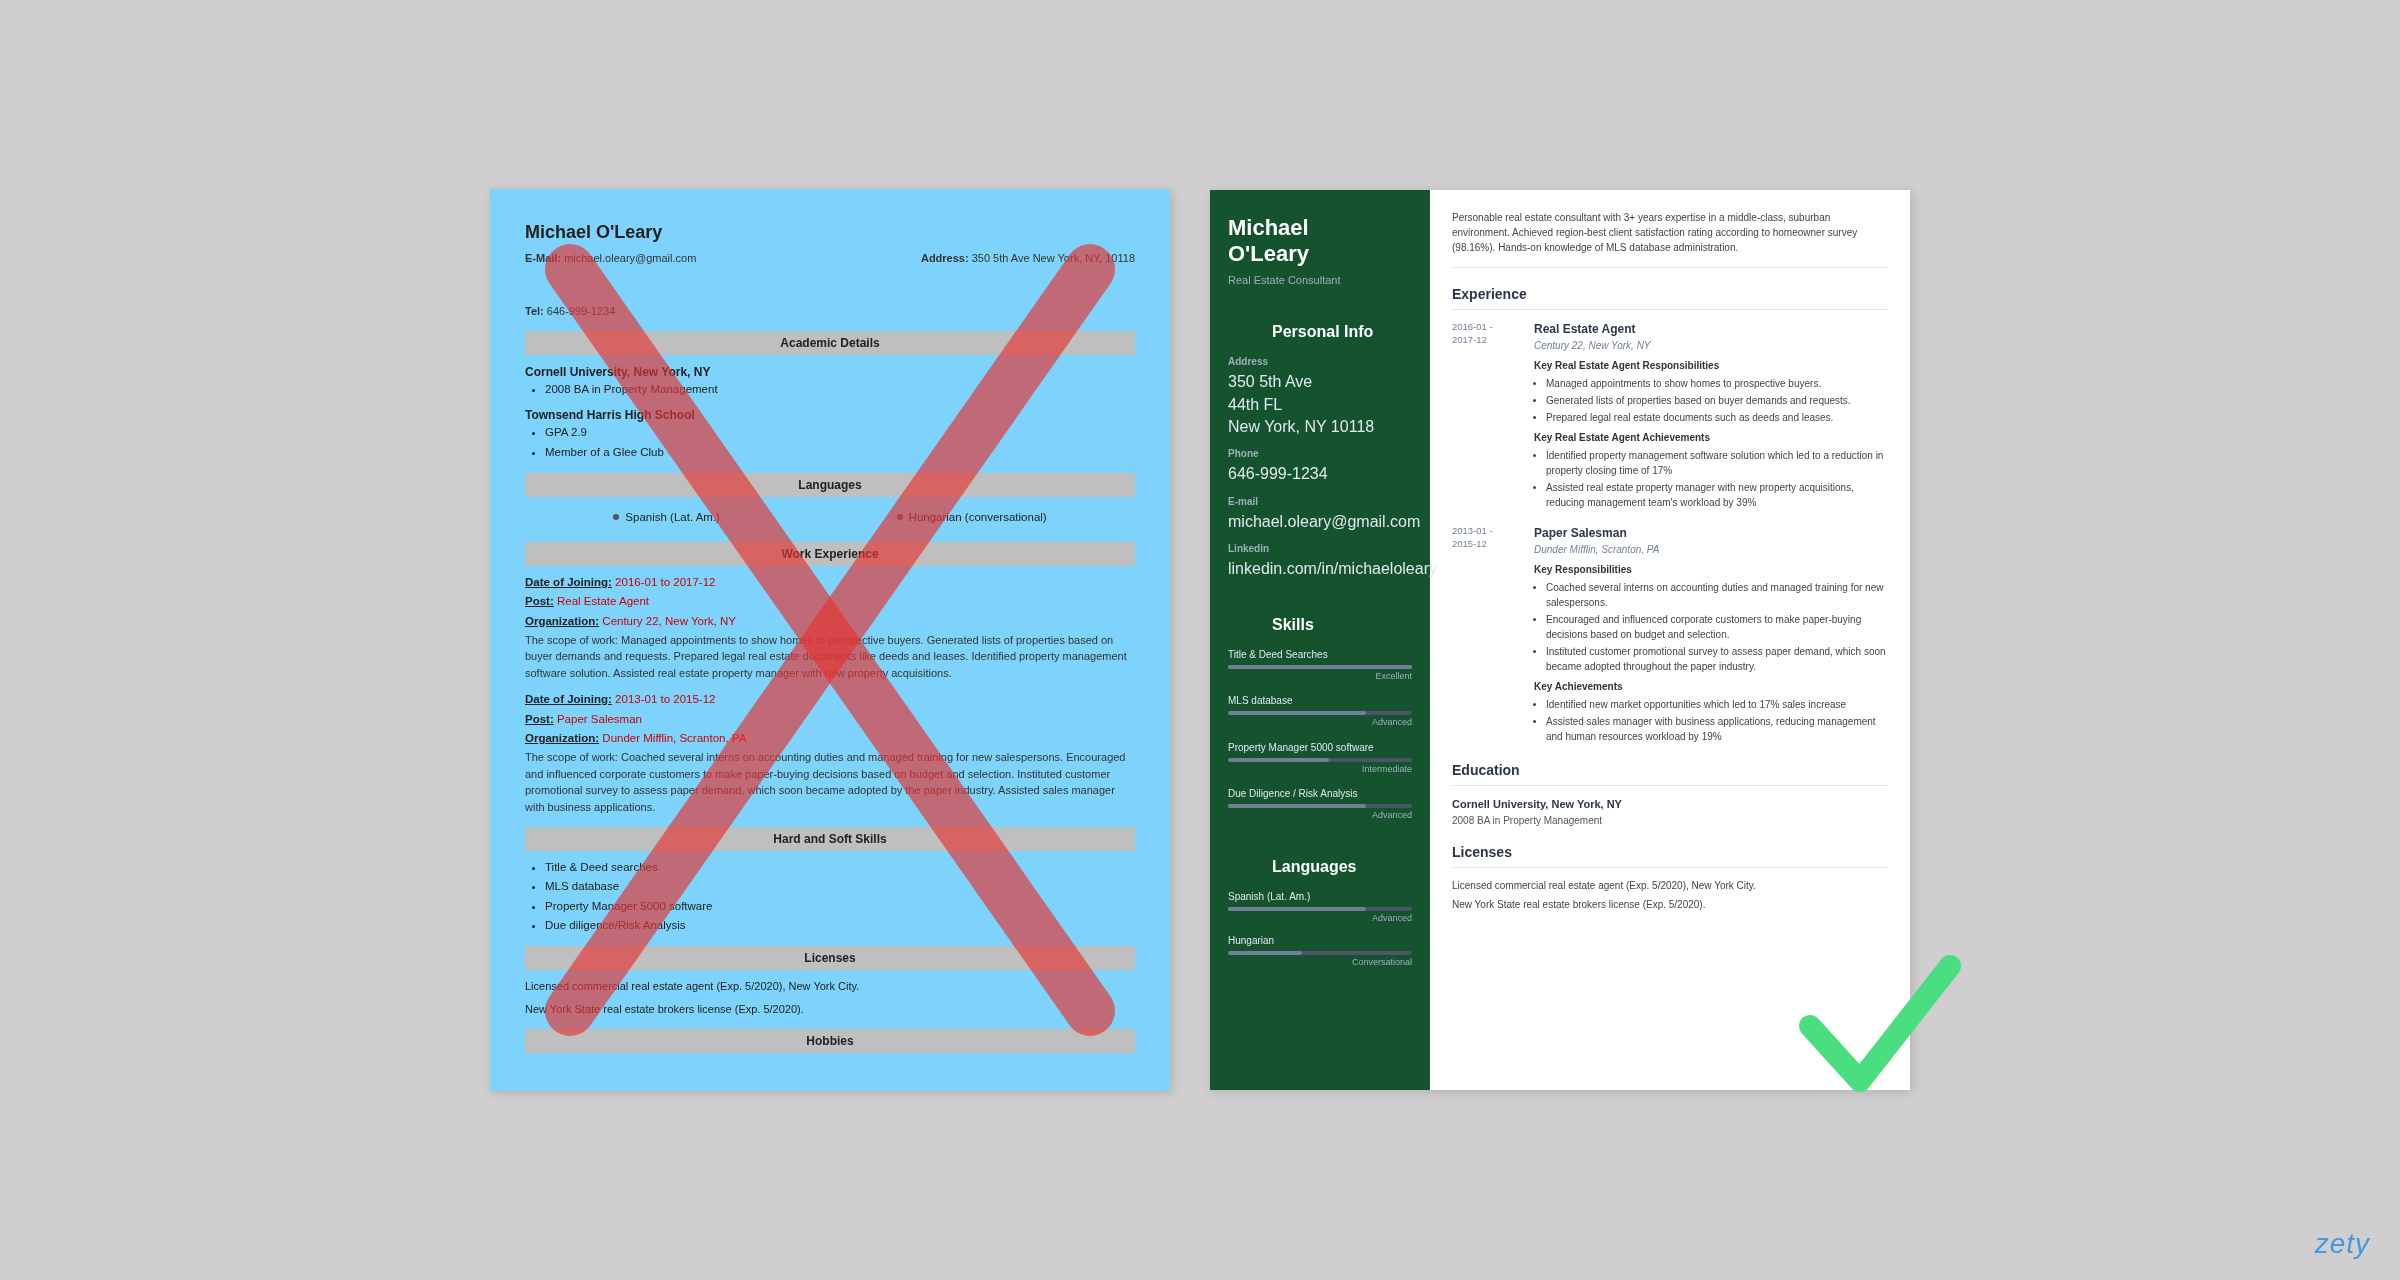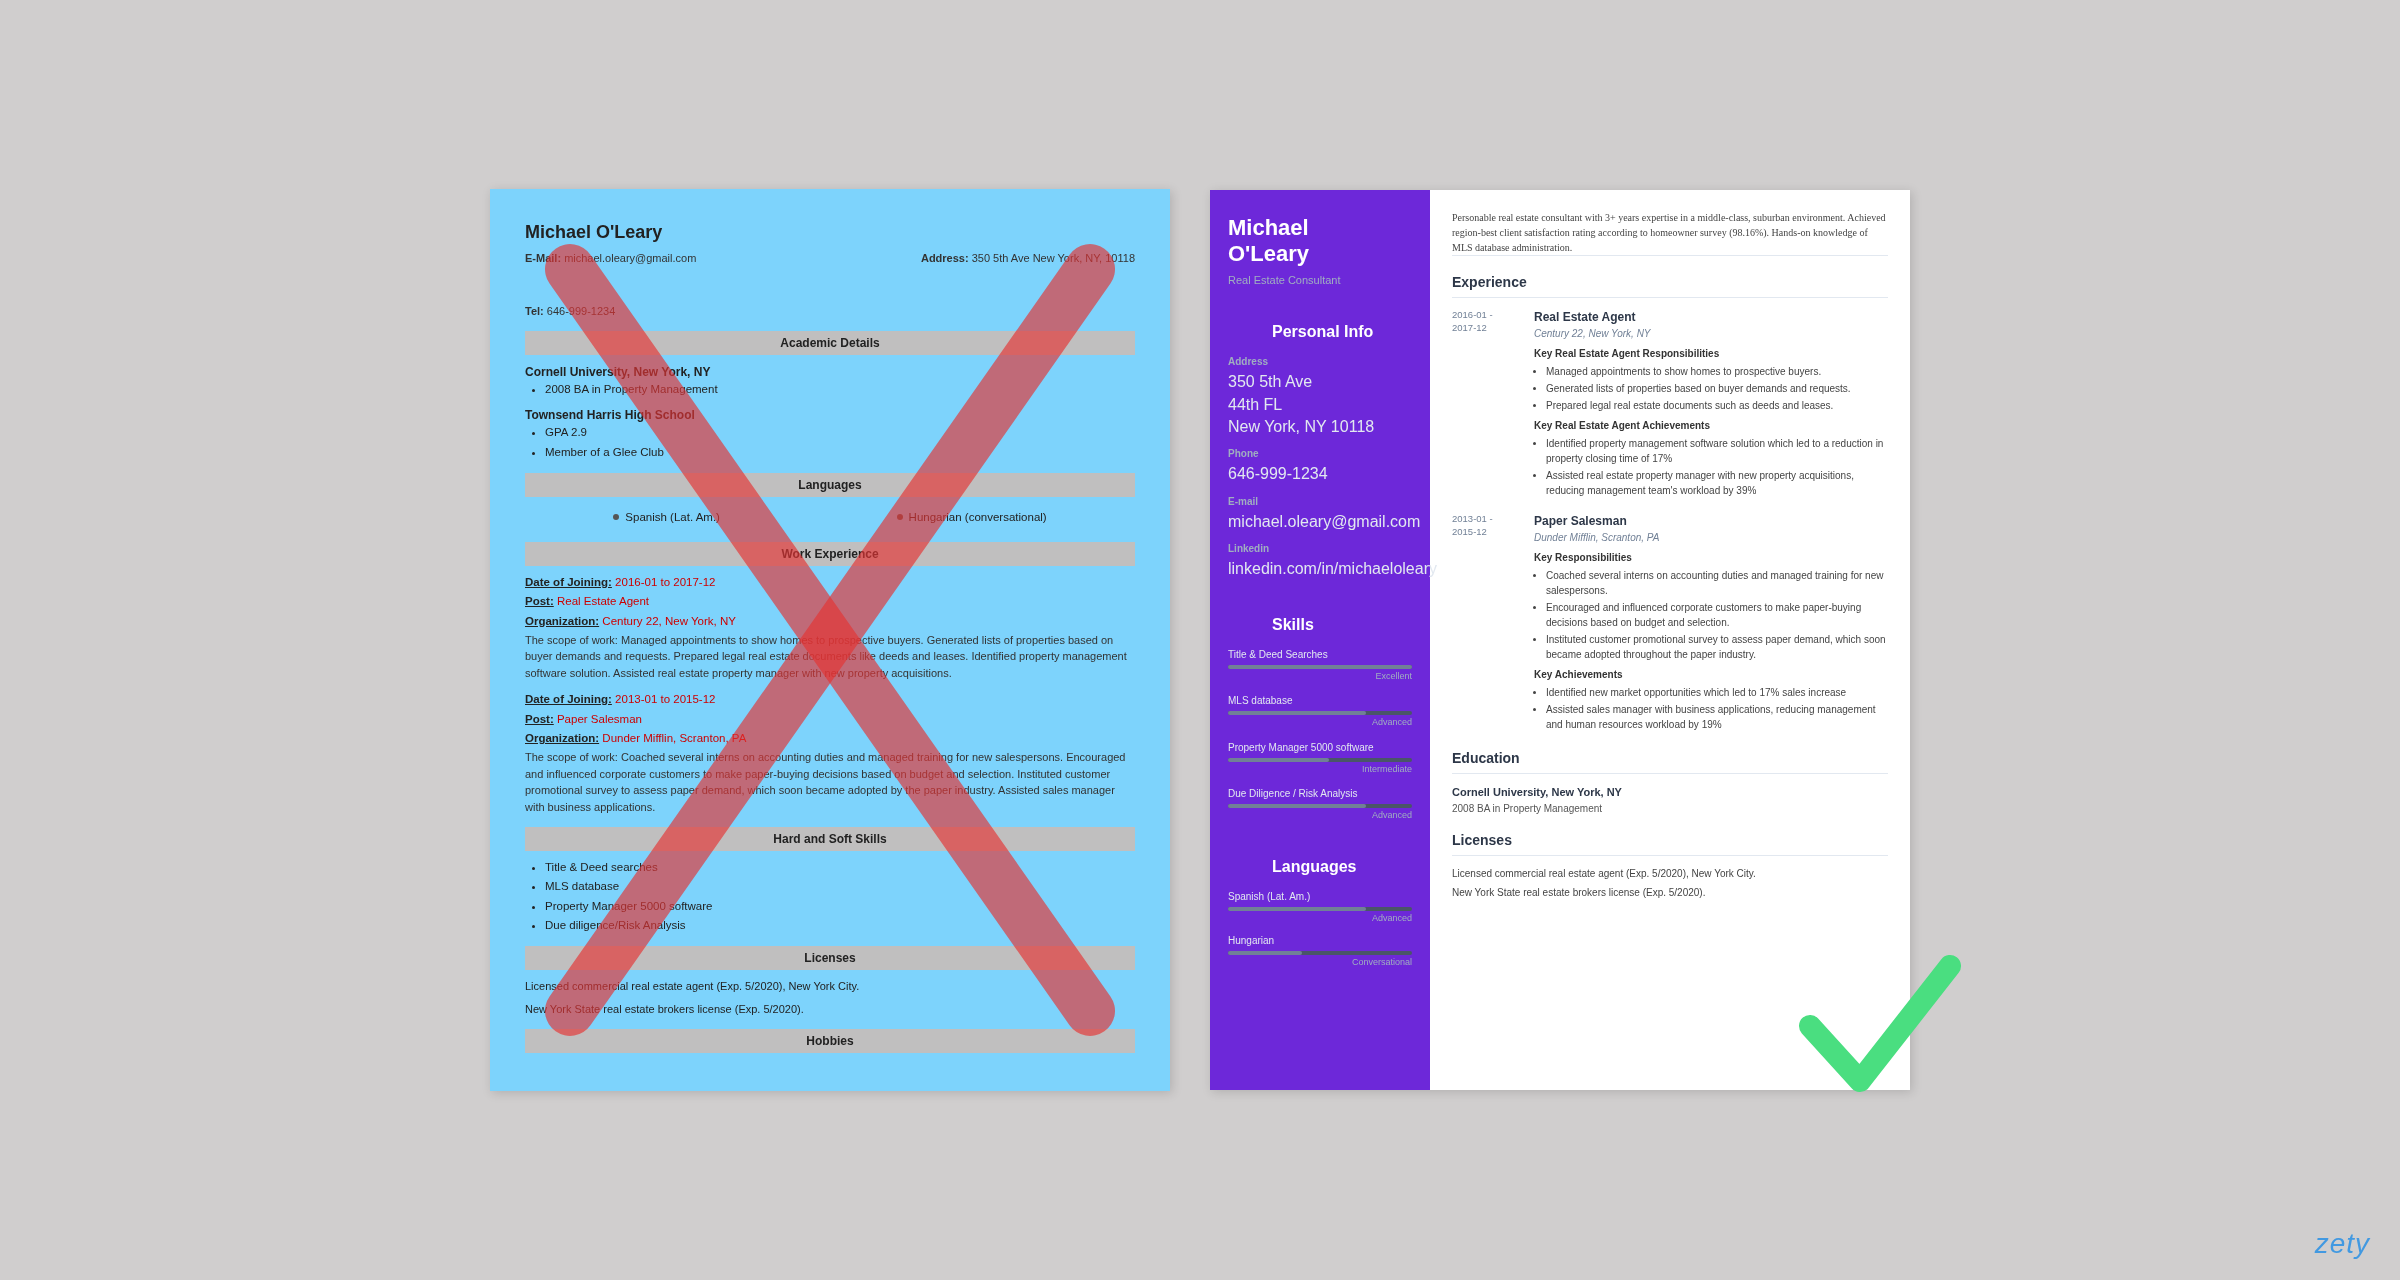--- a/index.html
+++ b/index.html
@@ -102,21 +102,21 @@
       box-shadow: 2px 2px 10px rgba(0,0,0,0.15);
       min-height: 900px;
       color: #222;
       font-size: 11px;
       line-height: 1.5;
     }
 
     
     .resume-sidebar {
       width: 220px;
-      background: #6d28d9;
+      background: #14532d;
       color: #fff;
       padding: 25px 18px;
       flex-shrink: 0;
     }
 
     .sidebar-name {
       font-size: 22px;
       font-weight: bold;
       color: #fff;
       line-height: 1.2;
@@ -182,21 +182,21 @@
       padding: 20px 22px;
       font-size: 10.5px;
     }
 
     .main-summary {
       font-size: 10px;
       color: #444;
       margin-bottom: 16px;
       line-height: 1.5;
       border-bottom: 1px solid #e2e8f0;
-      font-family: Liberation Serif, serif;
+      padding-bottom: 12px;
     }
 
     .main-section-title {
       font-size: 14px;
       font-weight: bold;
       color: #2d3748;
       border-bottom: 1px solid #e2e8f0;
       padding-bottom: 4px;
       margin-bottom: 10px;
       margin-top: 14px;

